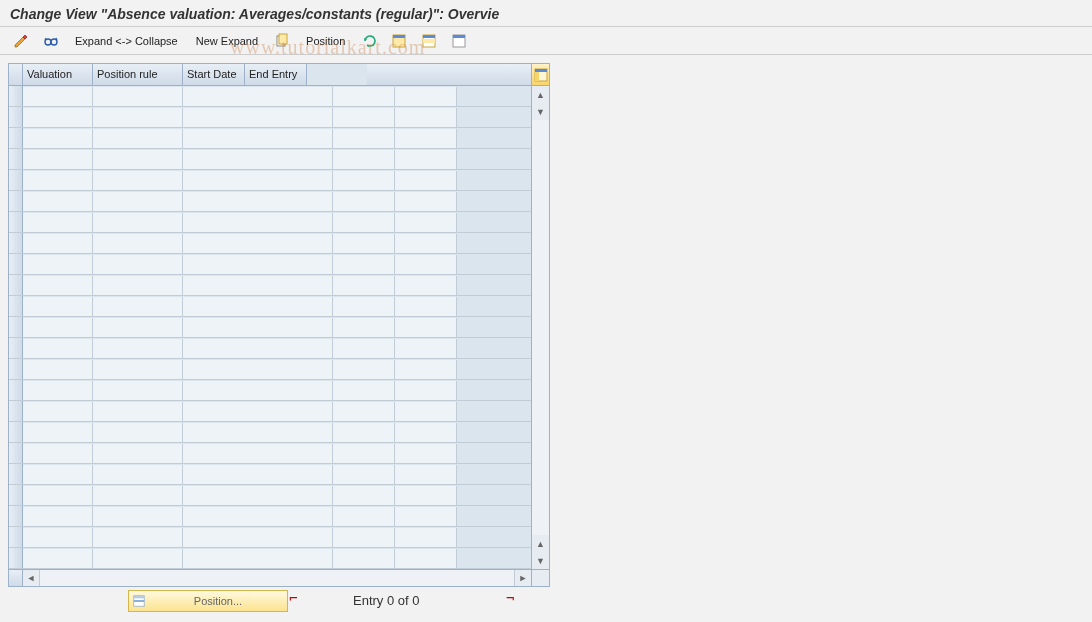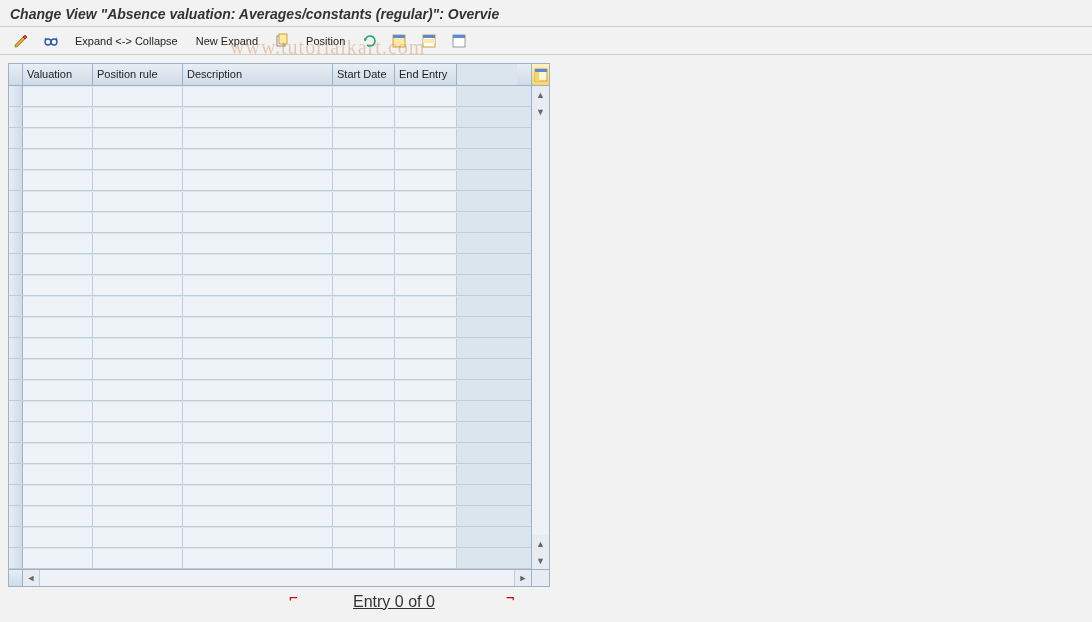--- a/index.html
+++ b/index.html
@@ -186,23 +186,22 @@
     font-size:14px;
     color:#c00;
     font-family: monospace;
   }
   .br-l { left: 281px; top: 2px; }
   .br-r { left: 498px; top: 2px; }
   .entry-text {
     position:absolute;
     left: 345px;
     top: 5px;
-    font-size:16px;
+    font-size:13px;
     color:#333;
-    text-decoration:underline;
   }
   .watermark {
     position: absolute;
     top: 36px;
     left: 230px;
     font-size: 20px;
     font-family: Georgia, serif;
     color: rgba(200,120,60,0.35);
     pointer-events: none;
     letter-spacing: 1px;
@@ -263,21 +262,20 @@
   </div>
 </div>
 
 <div class="content-area">
   <div class="grid-wrap">
     <div class="grid-main">
       <div class="grid-header-row">
         <div class="gh-sel"></div>
         <div class="gh col-a">Valuation</div>
         <div class="gh col-b">Position rule</div>
-        <div class="gh col-c">Description</div>
         <div class="gh col-d">Start Date</div>
         <div class="gh col-e">End Entry</div>
         <div class="gh col-gap"></div>
       </div>
       <div class="grid-body" id="grid-body">
           <div class="grow">
             <div class="gsel"></div>
             <div class="gcell col-a"><input style=""></div>
             <div class="gcell col-b"><input style=""></div>
             <div class="gcell col-c"><input style=""></div>
@@ -503,18 +501,28 @@
       <div class="sbtn">▼</div>
       <div class="strack"></div>
       <div class="sbtn">▲</div>
       <div class="sbtn">▼</div>
       <div style="height:17px;border-top:1px solid #9db2c8;background:#e6ecf2"></div>
     </div>
   </div>
 </div>
 
 <div class="footer-area">
+  <div class="pos-btn">
+    <span class="pos-icon">
+      <svg width="14" height="14" viewBox="0 0 16 16">
+          <rect x="2" y="2" width="12" height="12" fill="#fff" stroke="#9db2c8"></rect>
+          <rect x="2" y="2" width="12" height="3" fill="#b8cde4"></rect>
+          <rect x="2" y="7" width="12" height="2" fill="#7aa7d8"></rect>
+        </svg>
+    </span>
+    <span class="pos-label">Position...</span>
+  </div>
   <span class="bracket br-l">⌐</span>
   <span class="entry-text">Entry 0 of 0</span>
   <span class="bracket br-r">¬</span>
 </div>
 
 <div class="watermark">www.tutorialkart.com</div>
 
 </body></html>

